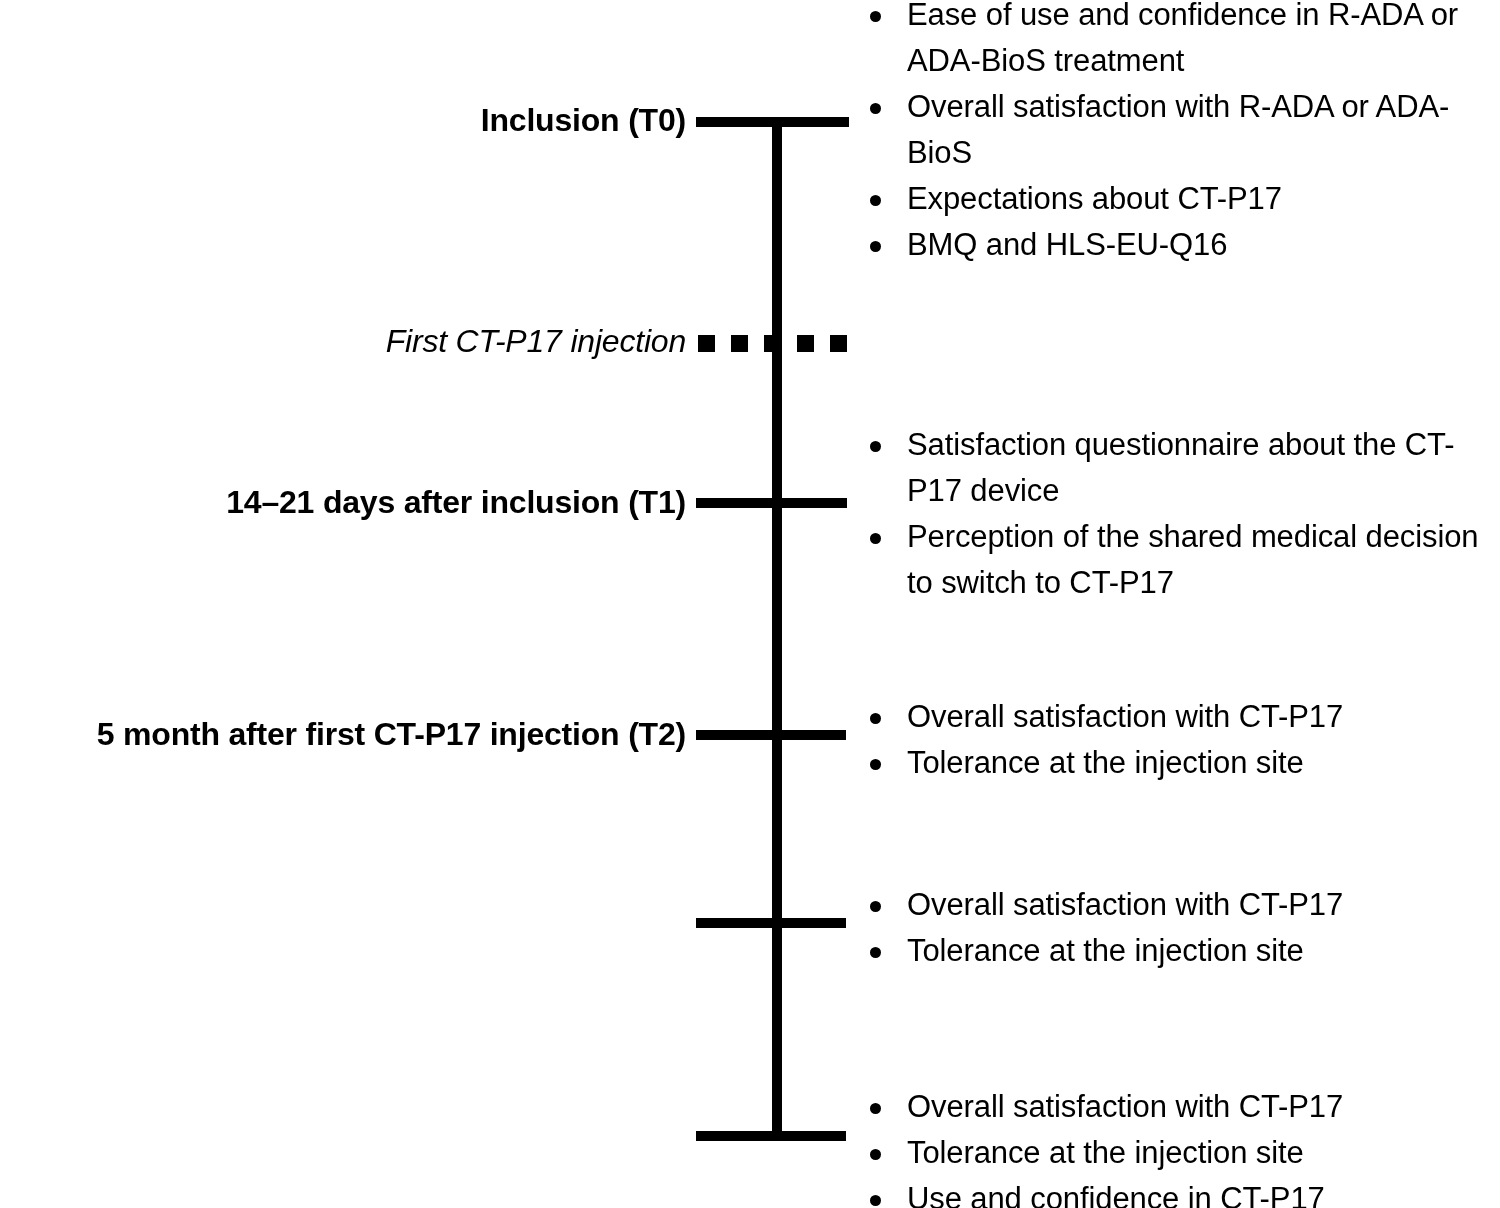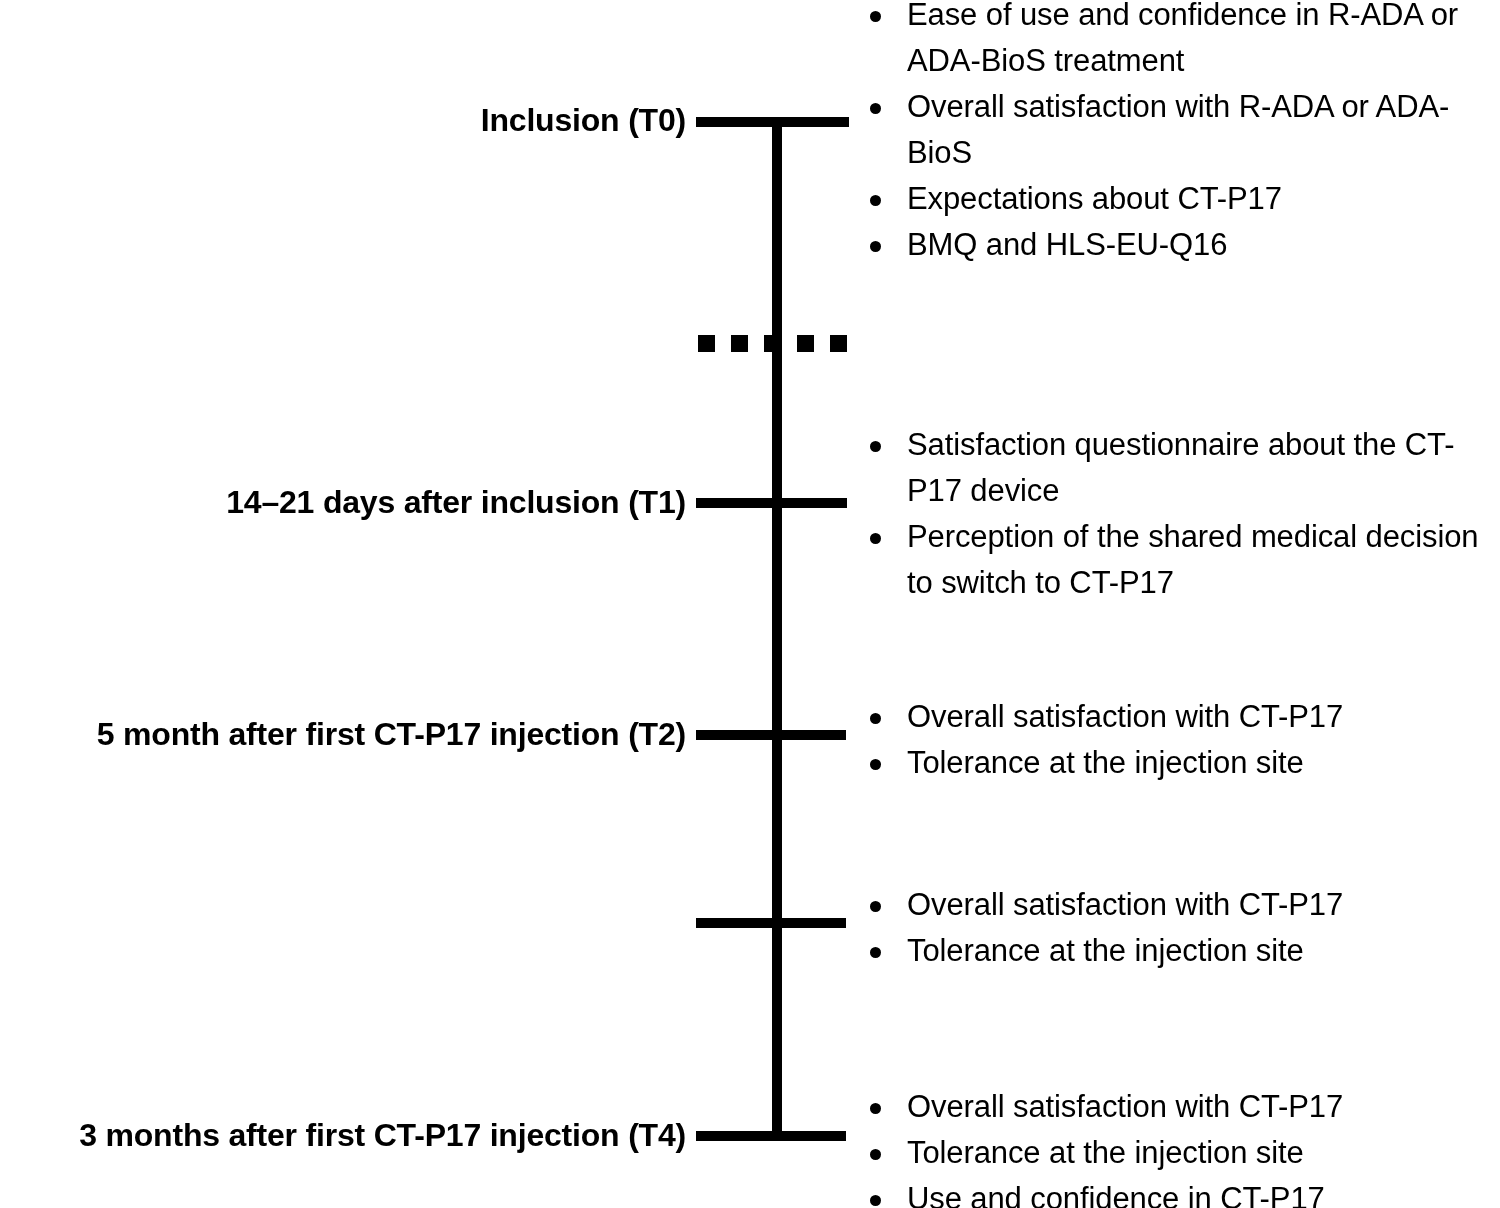--- a/index.html
+++ b/index.html
@@ -112,20 +112,21 @@
     <li>BMQ and HLS-EU-Q16</li>
   </ul>
 
   <div class="dash-row" style="left:698px; top:335px;">
     <span class="dash-square"></span>
     <span class="dash-square"></span>
     <span class="dash-square"></span>
     <span class="dash-square"></span>
     <span class="dash-square"></span>
   </div>
+  <div class="tp-label italic" style="right:814px; top:325px;">First CT-P17 injection</div>
 
   <div class="tick-bar" style="left:696px; top:498px; width:151px;"></div>
   <div class="tp-label" style="right:814px; top:486px;">14–21 days after inclusion (T1)</div>
   <ul class="bullets" style="top:422px;">
     <li>Satisfaction questionnaire about the CT-P17 device</li>
     <li>Perception of the shared medical decision to switch to CT-P17</li>
   </ul>
 
   <div class="tick-bar" style="left:696px; top:730px; width:150px;"></div>
   <div class="tp-label" style="right:814px; top:718px;">5 month after first CT-P17 injection (T2)</div>
@@ -134,20 +135,19 @@
     <li>Tolerance at the injection site</li>
   </ul>
 
   <div class="tick-bar" style="left:696px; top:918px; width:150px;"></div>
   <ul class="bullets" style="top:882px;">
     <li>Overall satisfaction with CT-P17</li>
     <li>Tolerance at the injection site</li>
   </ul>
 
   <div class="tick-bar" style="left:696px; top:1131px; width:150px;"></div>
-  <div class="tp-label" style="right:814px; top:1119px;">3 months after first CT-P17 injection (T4)</div>
   <ul class="bullets" style="top:1084px;">
     <li>Overall satisfaction with CT-P17</li>
     <li>Tolerance at the injection site</li>
     <li>Use and confidence in CT-P17</li>
   </ul>
 
 </div>
 
 </body></html>

